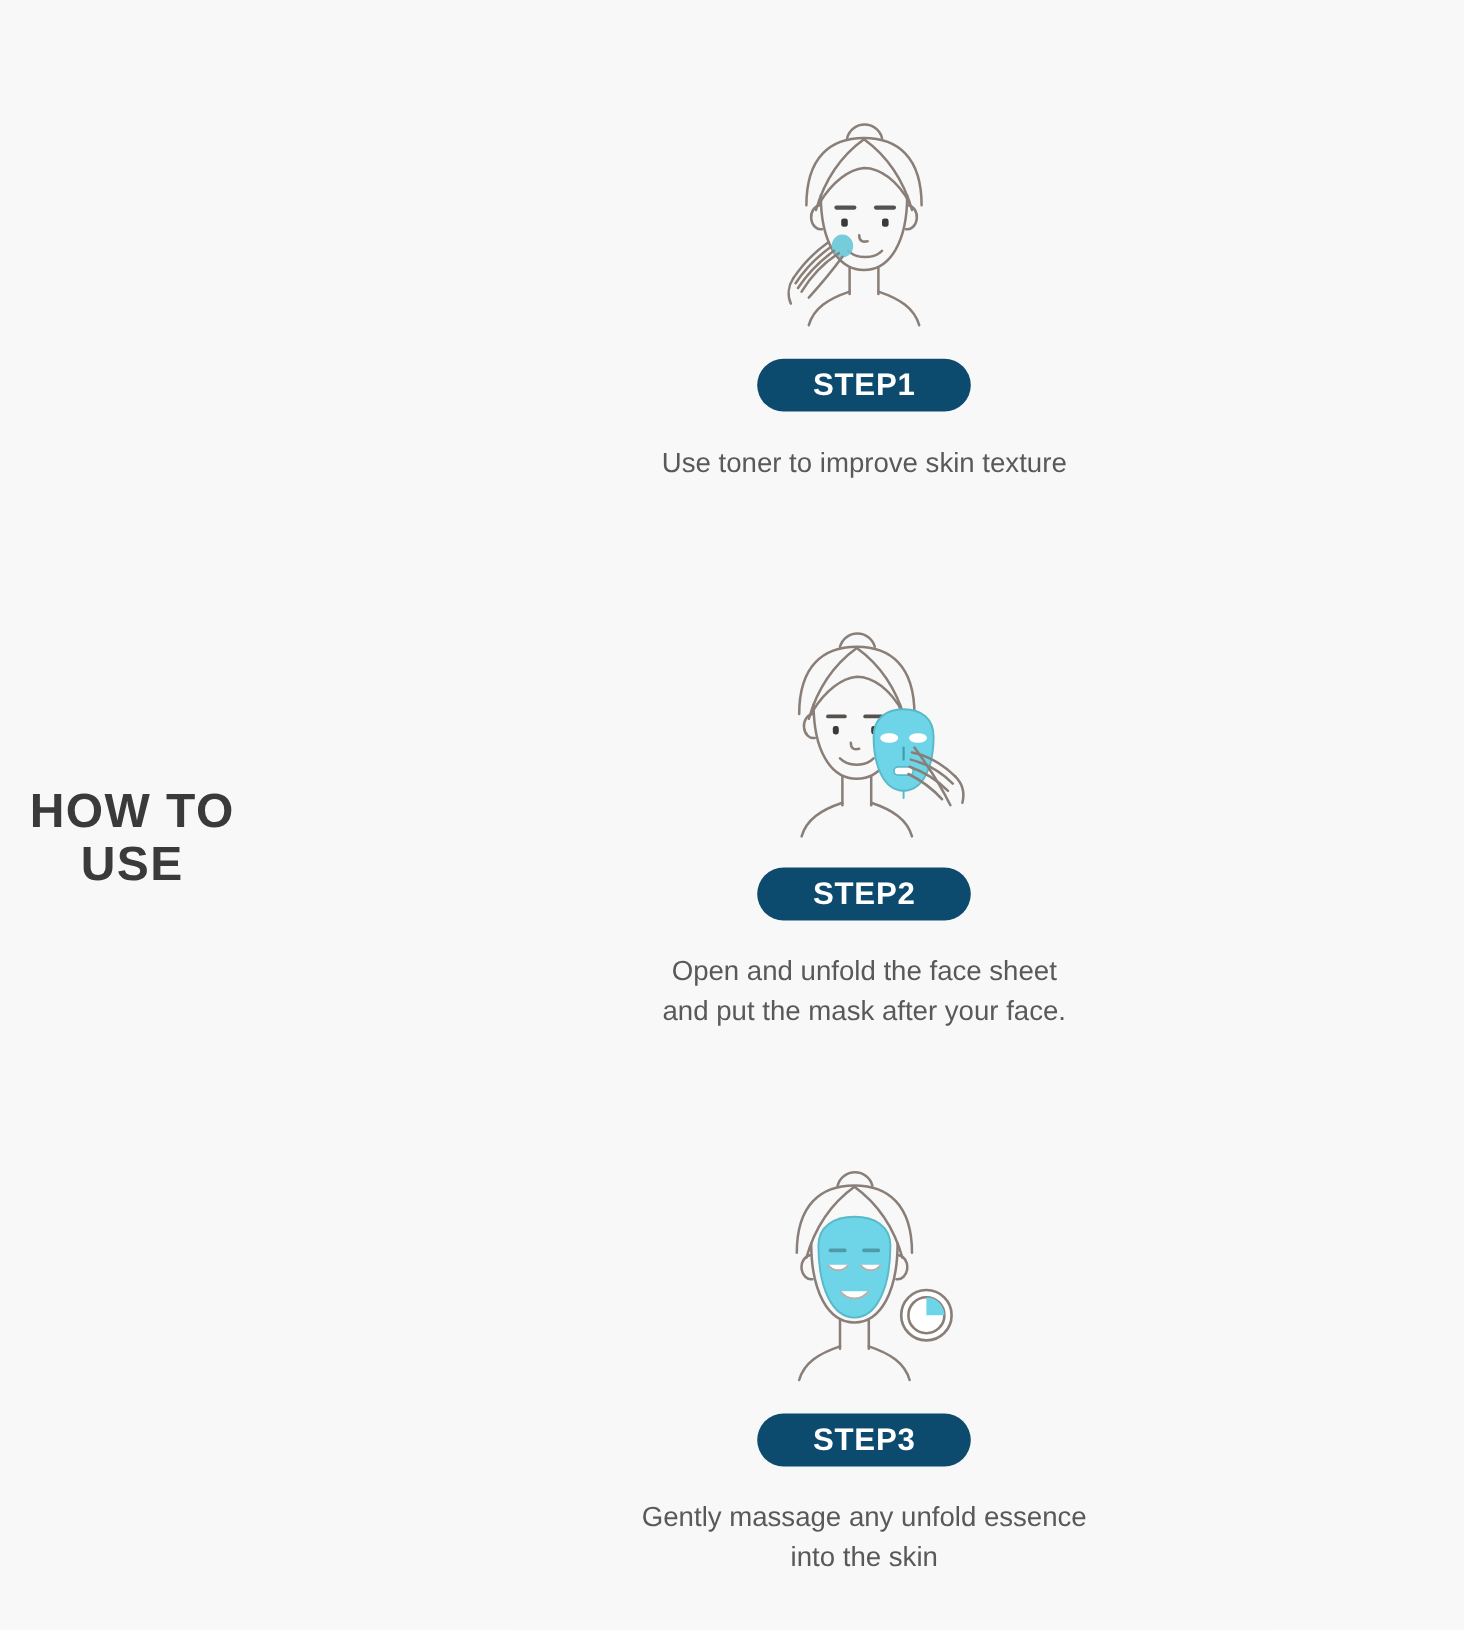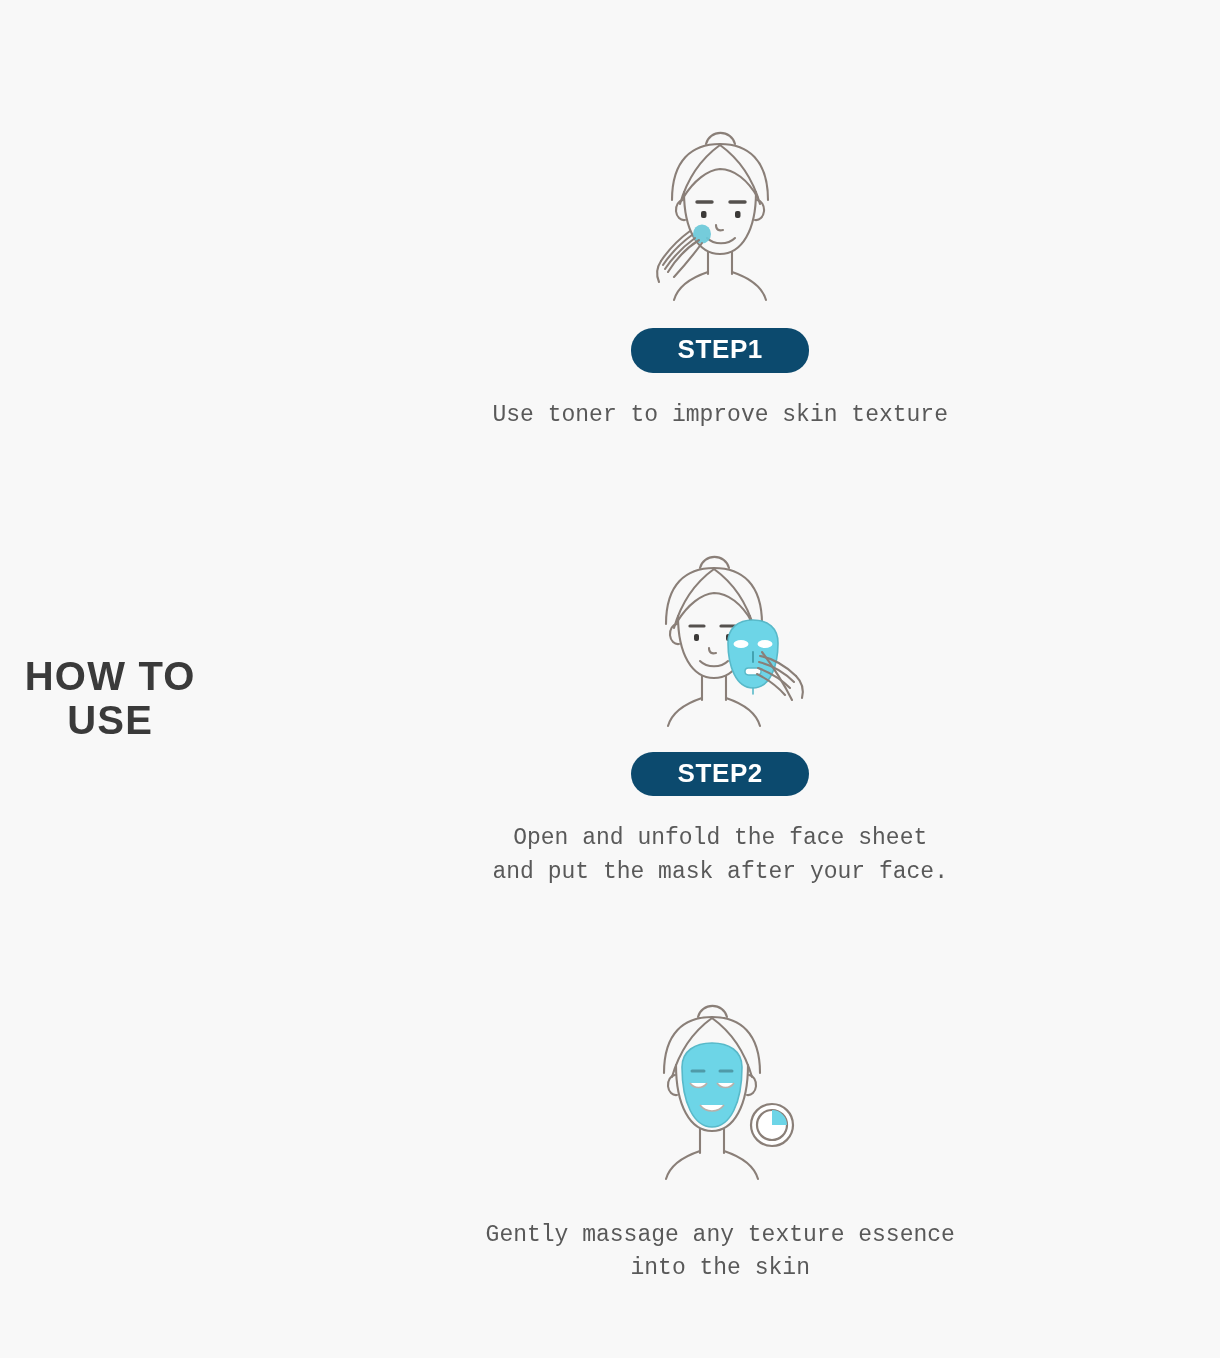--- a/index.html
+++ b/index.html
@@ -74,21 +74,20 @@
     min-width: 178px;
   }
 
   .step-caption {
     margin-top: 26px;
     font-size: 23px;
     color: #595959;
     text-align: center;
     line-height: 1.45;
     max-width: 560px;
-    font-family: Liberation Mono, monospace;
   }
   .step-caption .line { display: block; }
 
   svg { display: block; overflow: visible; }
 </style>
 </head>
 <body>
 
 <div class="page">
 
@@ -265,21 +264,22 @@
           </g>
 
           <g>
             <circle cx="152" cy="132" r="21" fill="#ffffff" stroke="#8a7f78" stroke-width="2.2"></circle>
             <circle cx="152" cy="132" r="15" fill="#ffffff" stroke="#8a7f78" stroke-width="2.2"></circle>
             <path d="M152 132 L152 117 A15 15 0 0 1 167 132 Z" fill="#6dd5e7"></path>
           </g>
         </svg>
       </div>
 
+      <div class="step-badge">STEP3</div>
 
       <div class="step-caption">
-        <span class="line">Gently massage any texture essence</span>
+        <span class="line">Gently massage any unfold essence</span>
         <span class="line">into the skin</span>
       </div>
     </div>
 
   </div>
 </div>
 
 </body></html>

